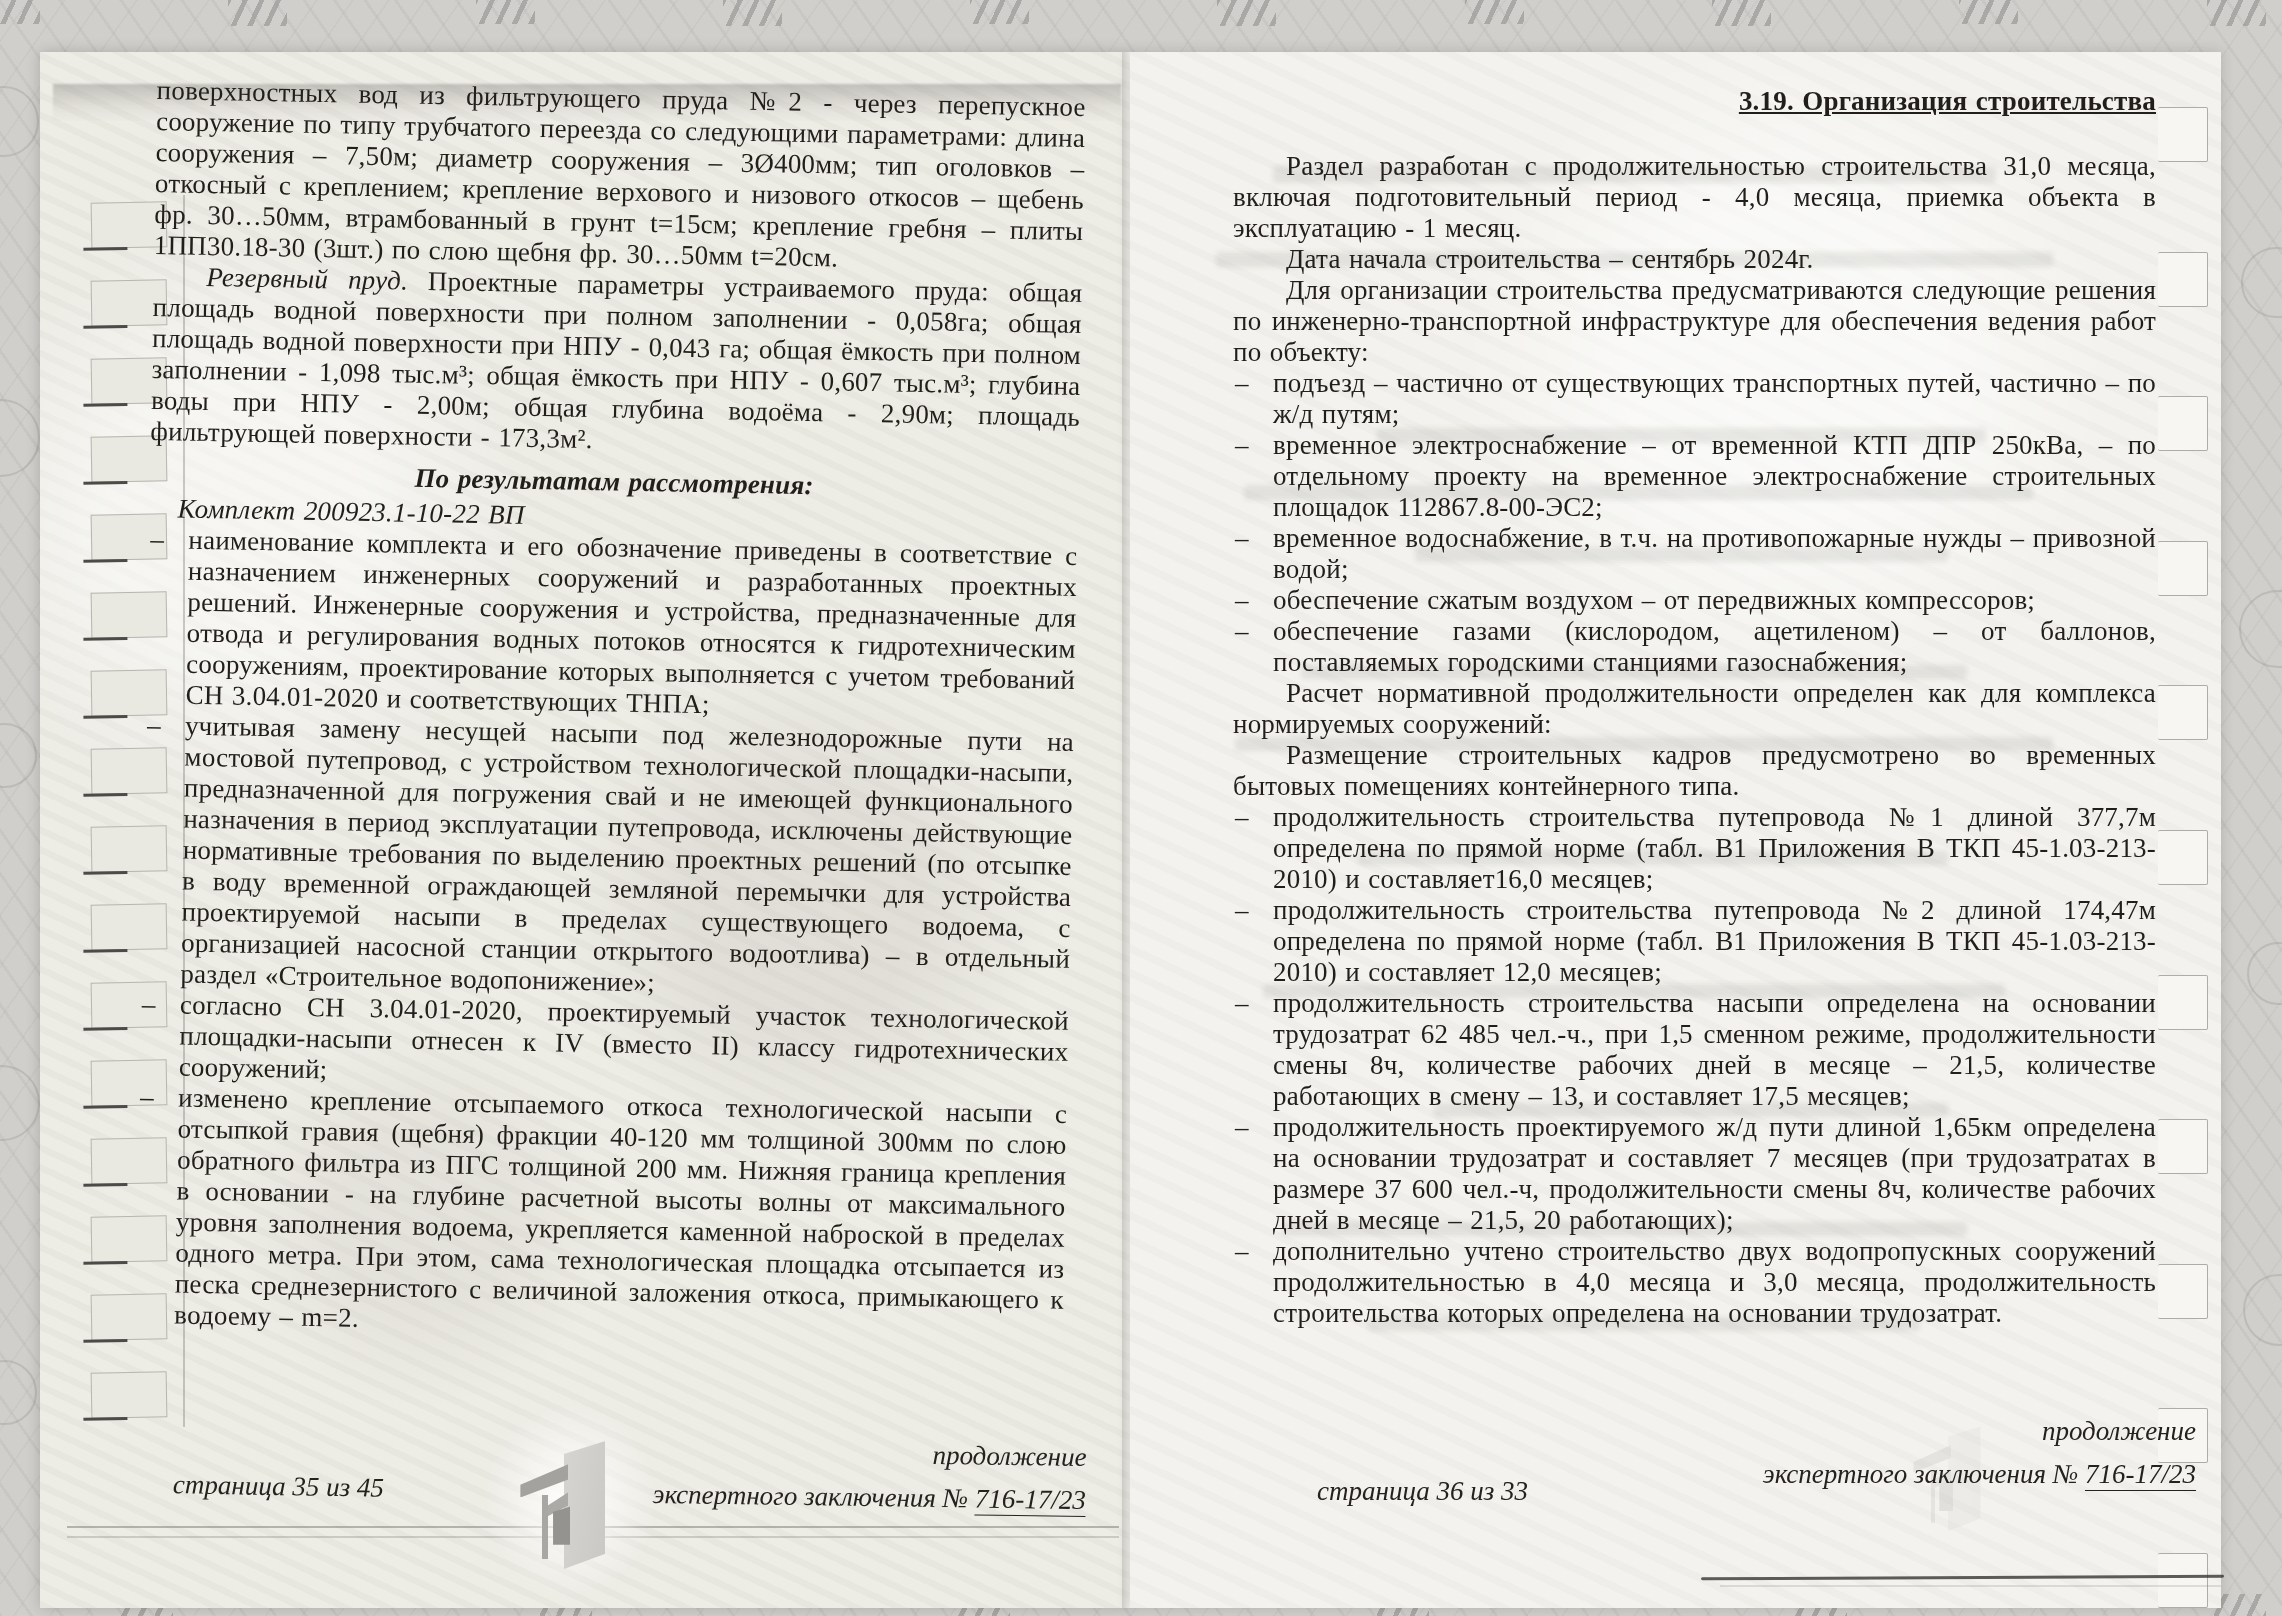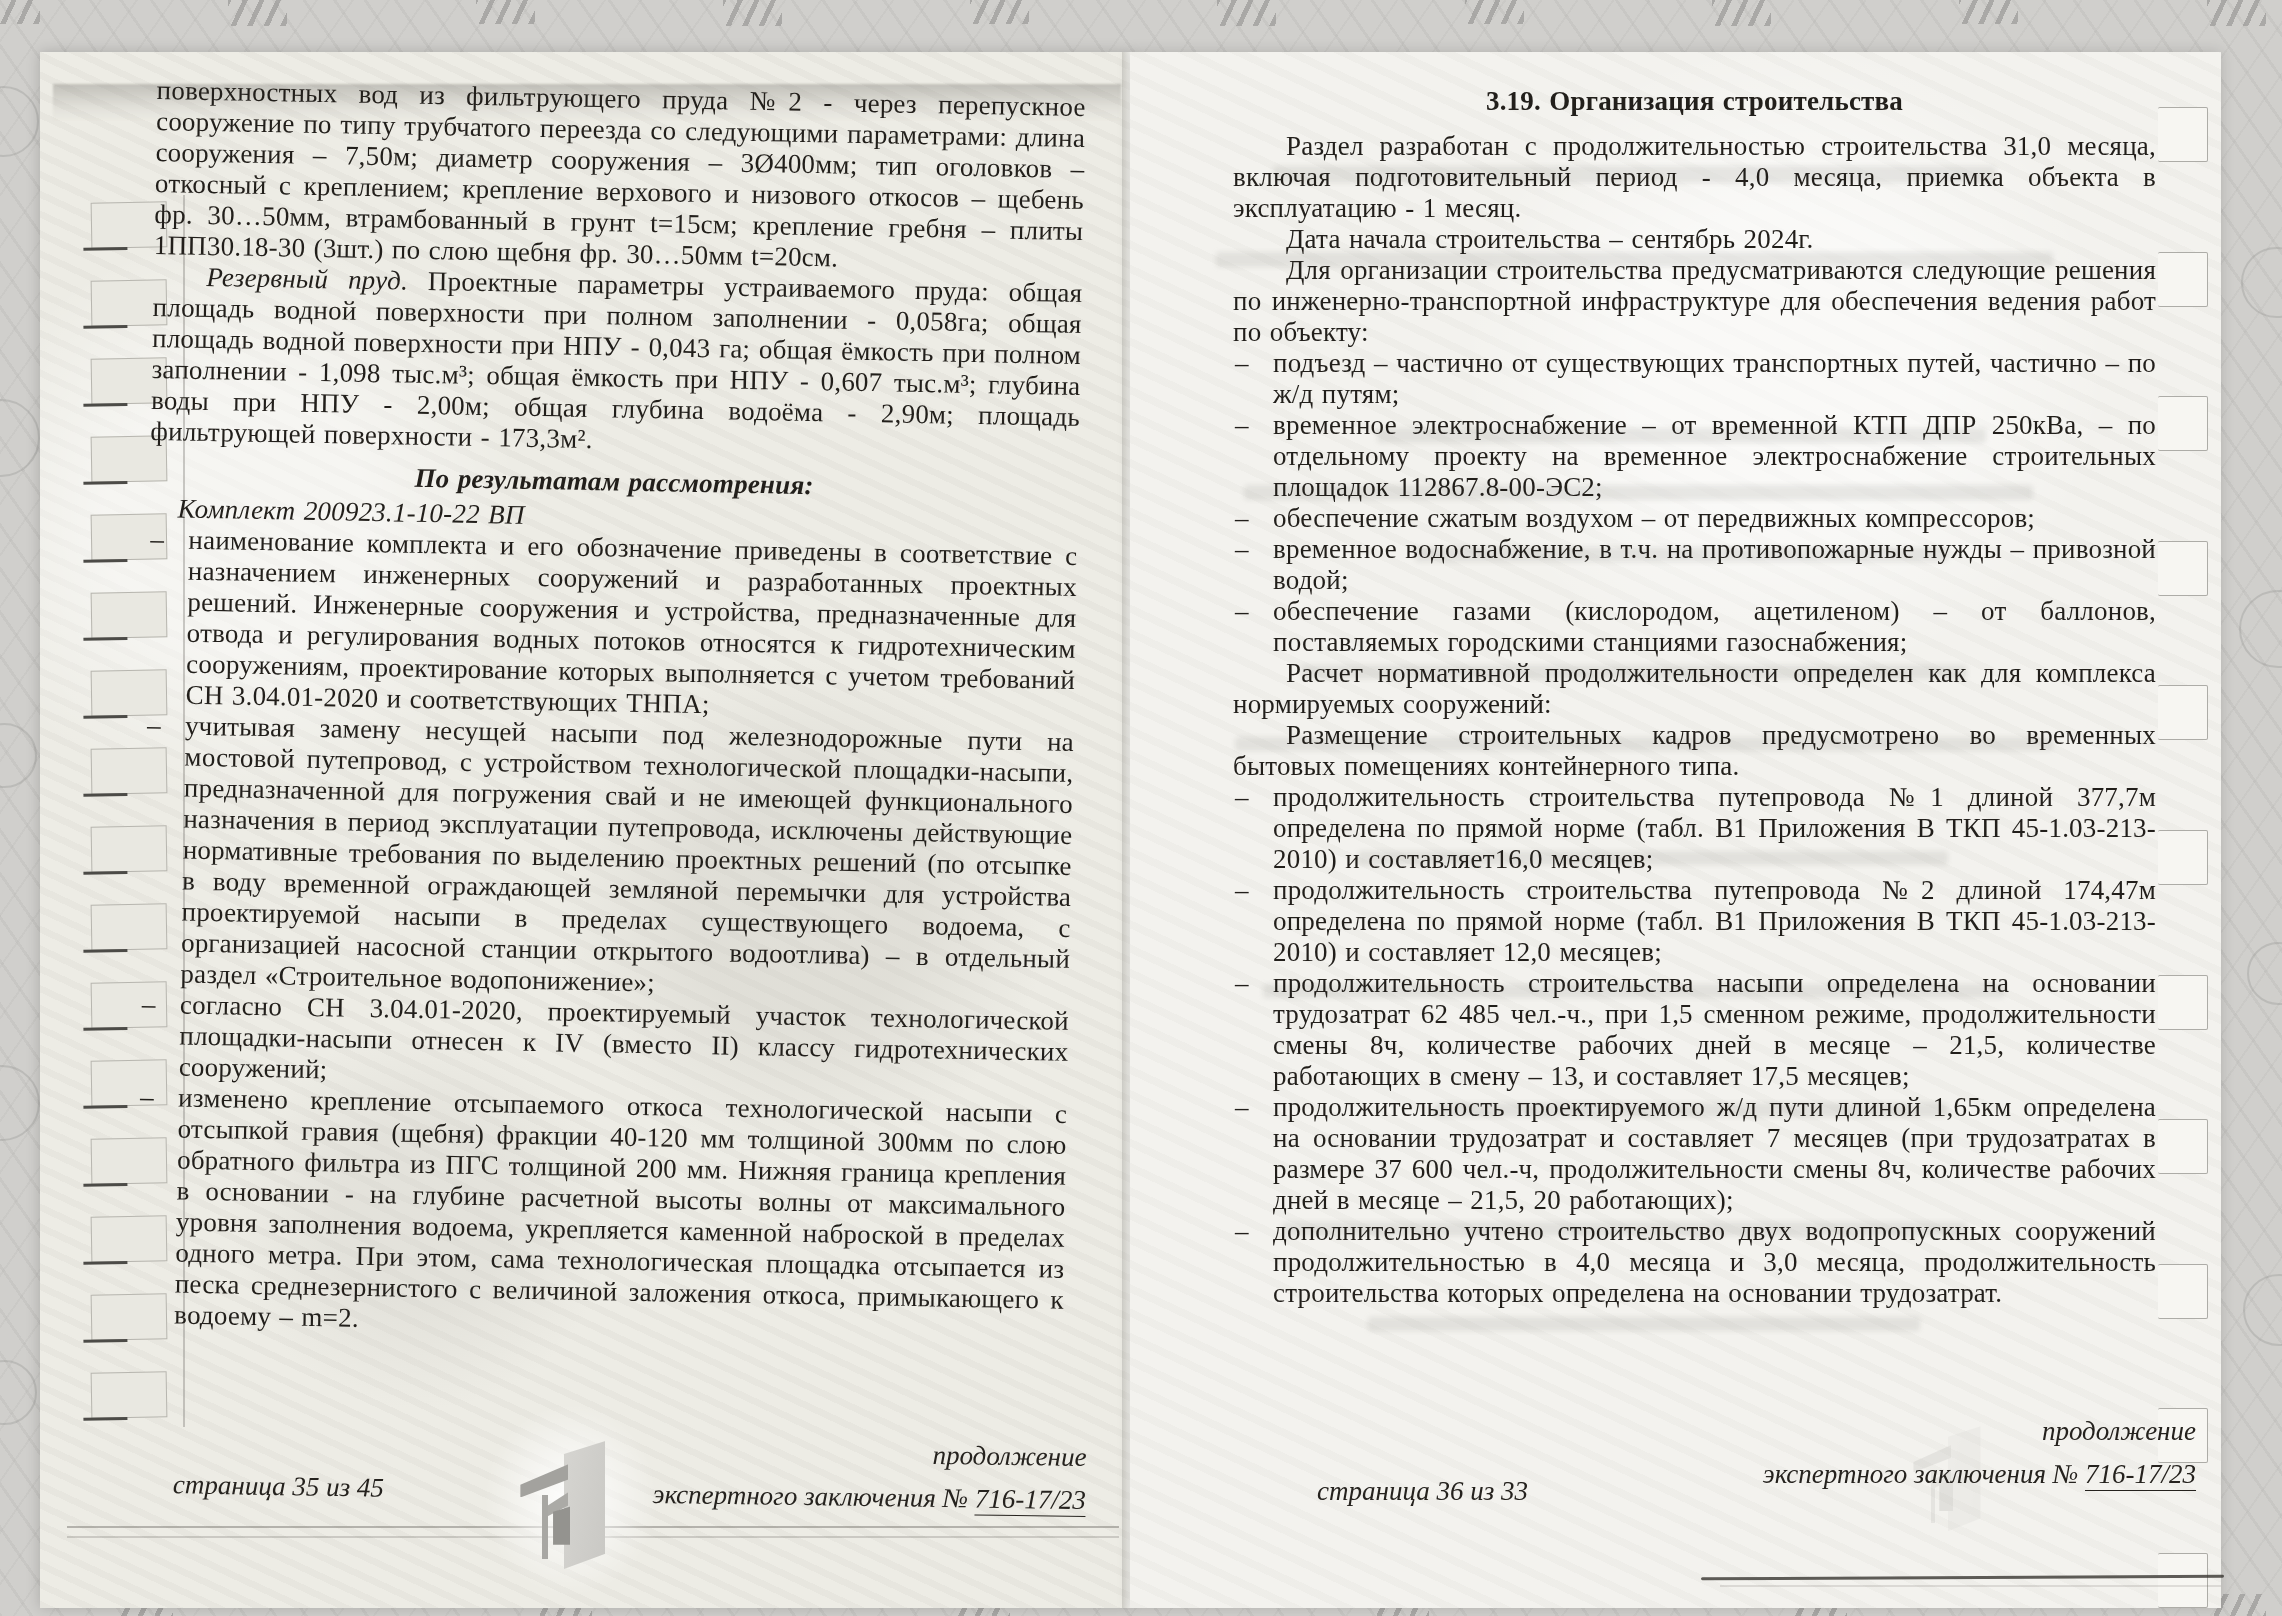--- a/index.html
+++ b/index.html
@@ -58,21 +58,21 @@
     letter-spacing:0.2px;word-spacing:1.4px;}
   .page-left .content{margin:23px 44px 0 117px;transform:rotate(1.05deg);transform-origin:0 0;}
   .page-right .content{margin:34px 65px 0 103px;}
   .blk{margin:0;}
   .p{text-indent:53px;text-align:justify;}
   .p0{text-align:justify;}
   .li{position:relative;margin-left:40px;text-align:justify;}
   .li::before{content:"\2013";position:absolute;left:-38px;top:0;}
   .center{text-align:center;font-weight:bold;font-style:italic;margin:11.4px 0 3.8px;}
   .italic{font-style:italic;text-indent:28.5px;}
-  .h{text-align:center;font-weight:bold;margin:0 0 14px;}
+  .h{text-align:right;font-weight:bold;margin:0 0 34px;text-decoration:underline;}
   .lead{font-style:italic;}
 
   
   .footer-item{position:absolute;font-style:italic;font-size:27px;color:#25221e;}
   .cont{text-align:right;line-height:43px;}
   .u-num{border-bottom:1.9px solid #25221e;padding-bottom:1px;}
 
   
   .wm{position:absolute;}
   .wm .halo{position:absolute;inset:-32px;background:radial-gradient(closest-side,rgba(255,255,255,.95),rgba(255,255,255,0));}
@@ -204,22 +204,22 @@
   <i class="slot" style="top:1356px"></i>
   <i class="slot" style="top:1501px"></i>
 
   <div class="content">
       <div class="blk h">3.19. Организация строительства</div>
       <div class="blk p">Раздел разработан с продолжительностью строительства 31,0 месяца, включая подготовительный период - 4,0 месяца, приемка объекта в эксплуатацию - 1 месяц.</div>
       <div class="blk p">Дата начала строительства – сентябрь 2024г.</div>
       <div class="blk p">Для организации строительства предусматриваются следующие решения по инженерно-транспортной инфраструктуре для обеспечения ведения работ по объекту:</div>
       <div class="blk li">подъезд – частично от существующих транспортных путей, частично – по ж/д путям;</div>
       <div class="blk li">временное электроснабжение – от временной КТП ДПР 250кВа, – по отдельному проекту на временное электроснабжение строительных площадок 112867.8-00-ЭС2;</div>
+      <div class="blk li">временное водоснабжение, в т.ч. на противопожарные нужды – привозной водой;</div>
       <div class="blk li">обеспечение сжатым воздухом – от передвижных компрессоров;</div>
-      <div class="blk li">временное водоснабжение, в т.ч. на противопожарные нужды – привозной водой;</div>
       <div class="blk li">обеспечение газами (кислородом, ацетиленом) – от баллонов, поставляемых городскими станциями газоснабжения;</div>
       <div class="blk p">Расчет нормативной продолжительности определен как для комплекса нормируемых сооружений:</div>
       <div class="blk p">Размещение строительных кадров предусмотрено во временных бытовых помещениях контейнерного типа.</div>
       <div class="blk li">продолжительность строительства путепровода №1 длиной 377,7м определена по прямой норме (табл. В1 Приложения В ТКП 45-1.03-213-2010) и составляет16,0 месяцев;</div>
       <div class="blk li">продолжительность строительства путепровода №2 длиной 174,47м определена по прямой норме (табл. В1 Приложения В ТКП 45-1.03-213-2010) и составляет 12,0 месяцев;</div>
       <div class="blk li">продолжительность строительства насыпи определена на основании трудозатрат 62 485 чел.-ч., при 1,5 сменном режиме, продолжительности смены 8ч, количестве рабочих дней в месяце – 21,5, количестве работающих в смену – 13, и составляет 17,5 месяцев;</div>
       <div class="blk li">продолжительность проектируемого ж/д пути длиной 1,65км определена на основании трудозатрат и составляет 7 месяцев (при трудозатратах в размере 37 600 чел.-ч, продолжительности смены 8ч, количестве рабочих дней в месяце – 21,5, 20 работающих);</div>
       <div class="blk li">дополнительно учтено строительство двух водопропускных сооружений продолжительностью в 4,0 месяца и 3,0 месяца, продолжительность строительства которых определена на основании трудозатрат.</div>
     </div>
 

